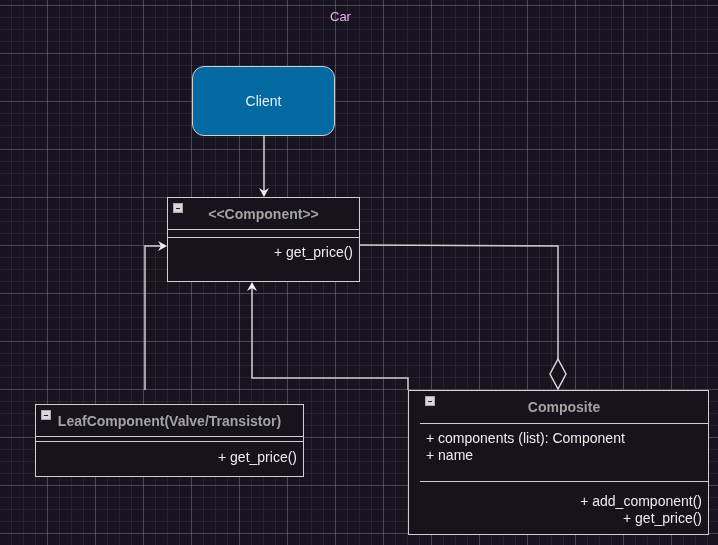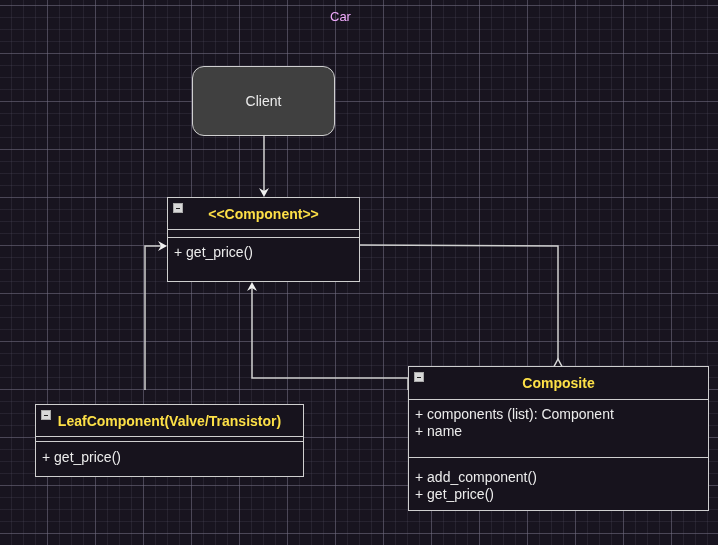--- a/index.html
+++ b/index.html
@@ -14,32 +14,32 @@
     background-size:48px 48px, 48px 48px, 12px 12px, 12px 12px;
     background-position:47px 5px, 47px 5px, 11px 5px, 11px 5px;
     font-family:"Liberation Sans", sans-serif;
     color:#f0f0f0;
   }
   svg.edges { position:absolute; left:0; top:0; width:718px; height:545px; pointer-events:none; }
   .title { position:absolute; left:330px; top:9px; font-size:13px; color:#f0abfc; }
   .client {
     position:absolute; left:192px; top:66px; width:143px; height:70px;
     border:1.5px solid #d0d0d0; border-radius:12px; box-sizing:border-box;
-    background:#404040; display:flex; align-items:center; justify-content:center;
+    background:#0369a1; display:flex; align-items:center; justify-content:center;
     font-size:14px; color:#ececec;
   }
   .cls {
     position:absolute; box-sizing:border-box; border:1.5px solid #cfcfcf; background:#17131d;
   }
   .cls .head {
     position:relative; border-bottom:1.5px solid #cfcfcf; display:flex;
-    align-items:center; justify-content:center; font-weight:bold; font-size:14px; color:#fde047;
+    align-items:center; justify-content:center; font-weight:bold; font-size:14px; color:#a3a3a3;
   }
   .cls .sec { border-bottom:1.5px solid #cfcfcf; font-size:14px; color:#ececec; padding:4px 6px; box-sizing:border-box; }
-  .cls .sec:last-child { border-bottom:none; }
+  .cls .sec:last-child { border-bottom:none;text-align:right; }
   .cls .line { line-height:17px; white-space:nowrap; }
   .collapse {
     position:absolute; left:5px; top:5px; width:10px; height:10px; background:#d8d8d8;
     border:1px solid #aaa; box-sizing:border-box;
   }
   .collapse::after { content:""; position:absolute; left:2px; right:2px; top:3.5px; height:1.5px; background:#222; }
 </style>
 </head>
 <body>
 
@@ -79,21 +79,21 @@
   <div class="head" style="height:31px;">
     <span class="collapse"></span>
     <span>LeafComponent(Valve/Transistor)</span>
   </div>
   <div class="sec" style="height:5px; padding:0;"></div>
   <div class="sec" style="padding:7px 6px;">
     <div class="line">+ get_price()</div>
   </div>
 </div>
 
-<div class="cls" style="left:408px; top:366px; width:301px; height:145px;">
+<div class="cls" style="left:408px; top:390px; width:301px; height:145px;padding-left:11px;">
   <div class="head" style="height:32px;">
     <span class="collapse"></span>
     <span>Composite</span>
   </div>
   <div class="sec" style="height:58px; padding:6px 6px;">
     <div class="line">+ components (list): Component</div>
     <div class="line">+ name</div>
   </div>
   <div class="sec" style="padding:11px 6px 4px;">
     <div class="line">+ add_component()</div>

